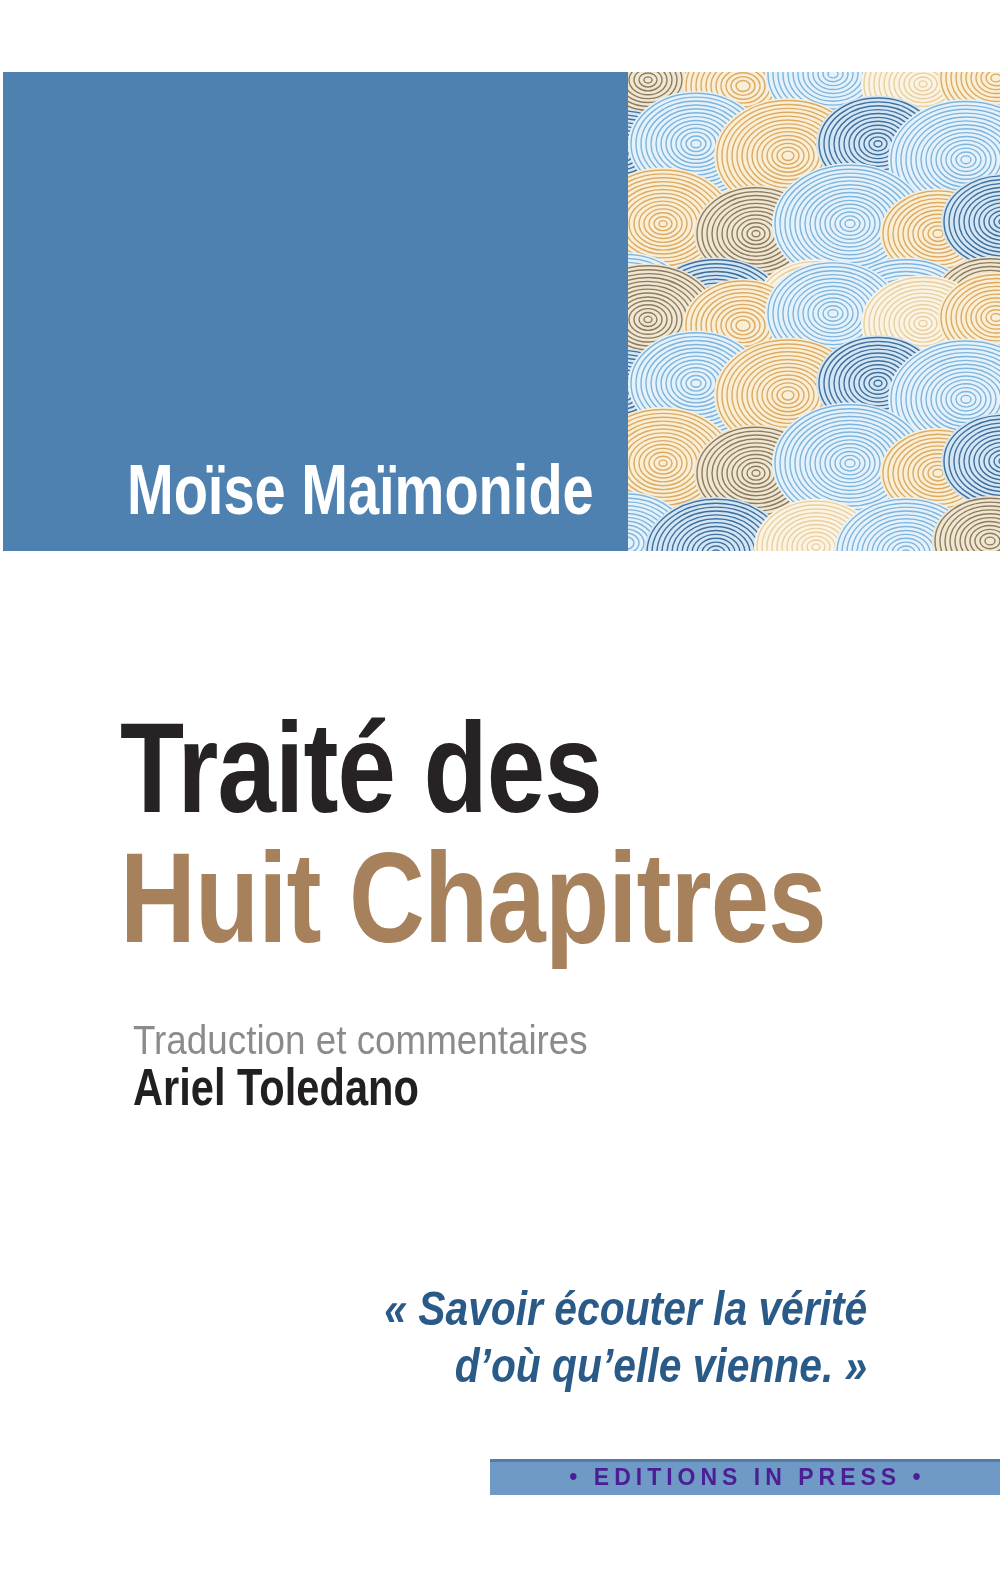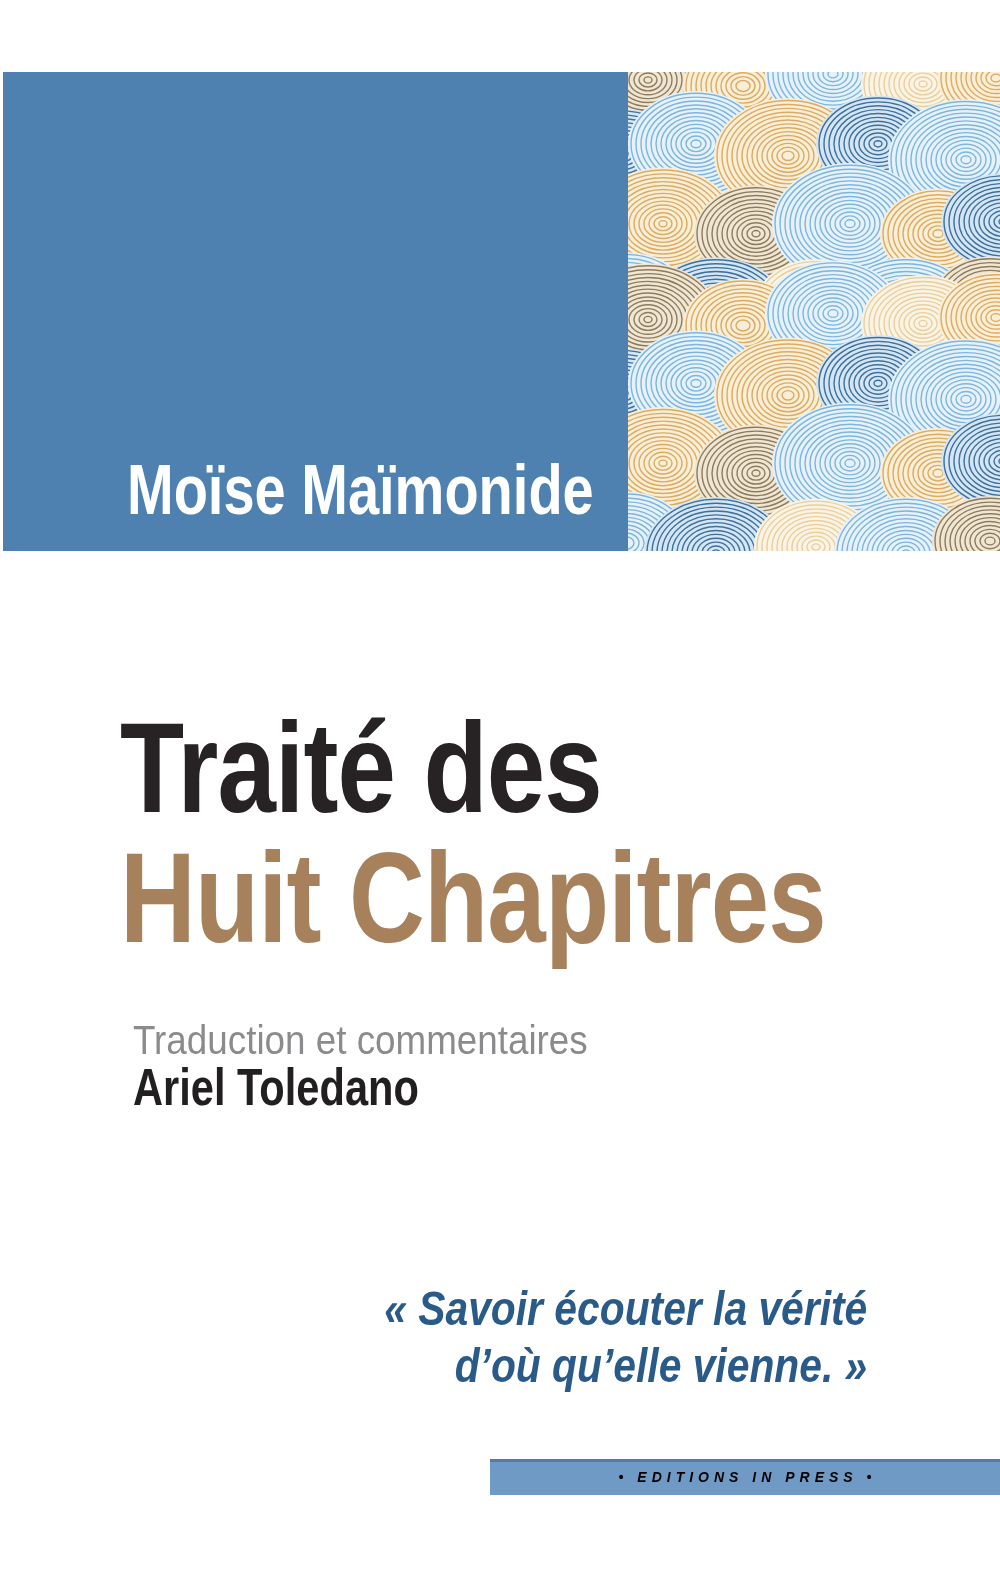--- a/index.html
+++ b/index.html
@@ -87,27 +87,26 @@
     position: absolute;
     left: 490px; top: 1459px;
     right: 0; height: 36px;
     background: #6e9ac5;
     box-shadow: inset 0 3px 0 rgba(40,70,110,0.35);
     display: flex;
     align-items: center;
     justify-content: center;
   }
   .publisher-label {
-    color: #000000;
+    color: #4c1d95;
     font-weight: bold;
-    font-size: 14px;
+    font-size: 23px;
     letter-spacing: 5px;
     text-indent: 5px;
     white-space: nowrap;
-    font-style: italic;
   }
 </style>
 </head>
 <body>
 
 <div class="cover">
 
   <div class="author-panel">
     <div class="author-name">Moïse Maïmonide</div>
   </div>

